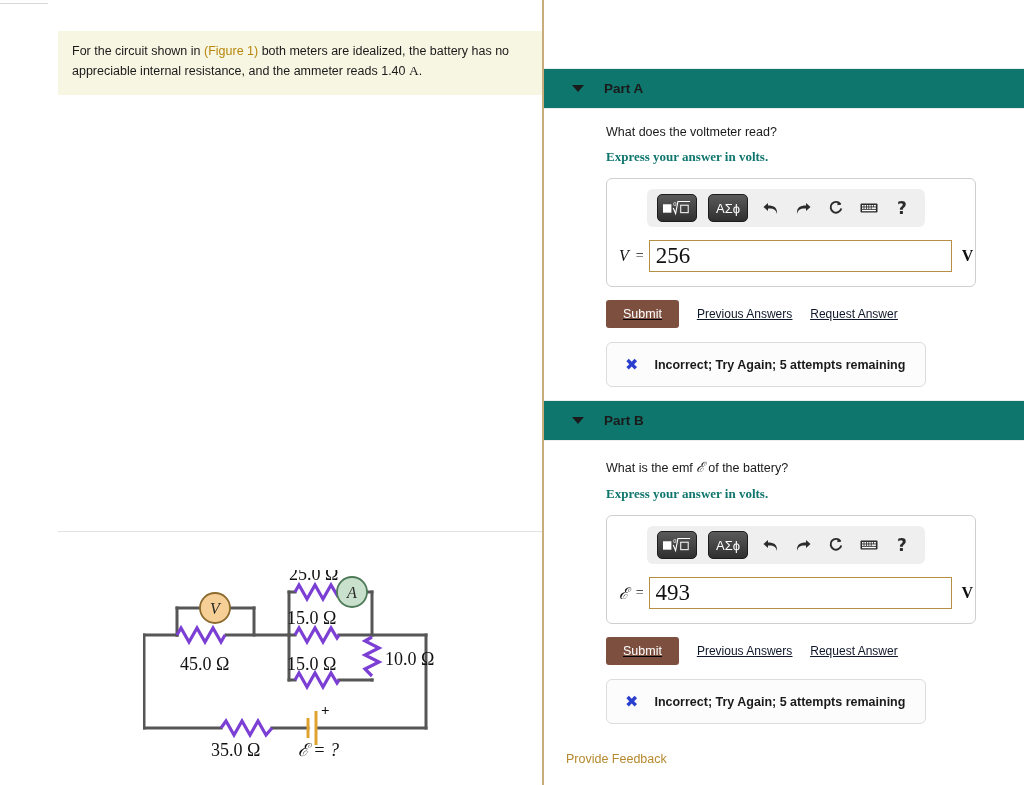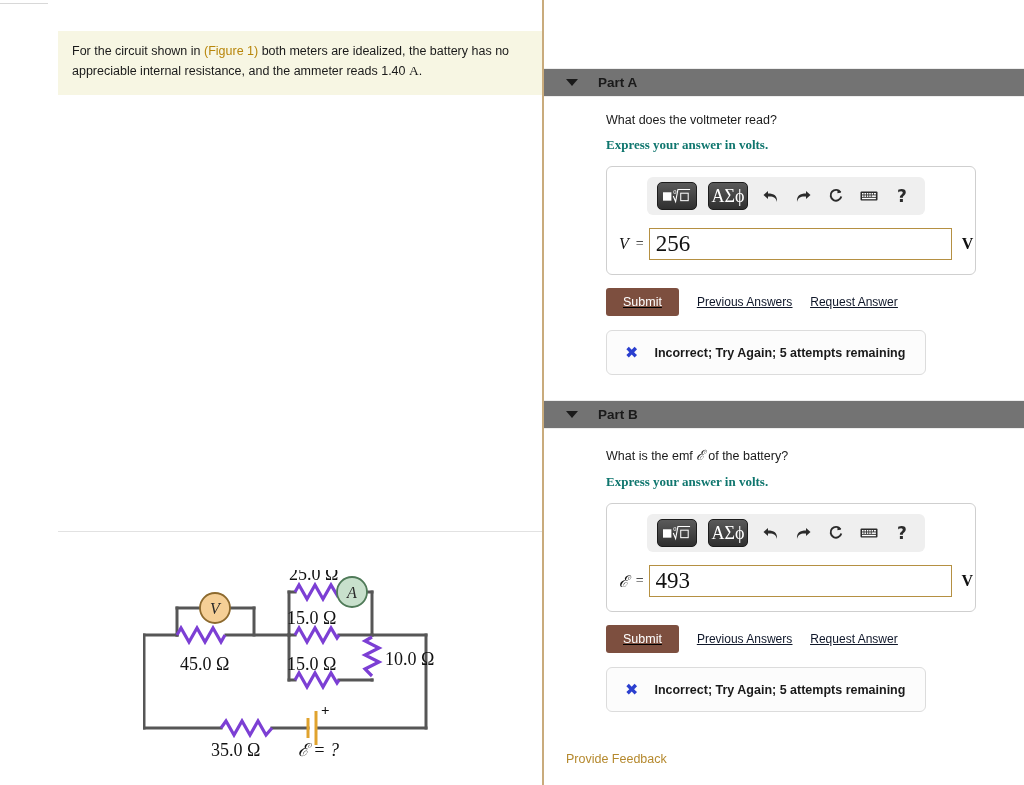--- a/index.html
+++ b/index.html
@@ -65,26 +65,26 @@
   #circuit-wrap {
     position: absolute; left: 95px; top: 570px; width: 350px; height: 190px;
   }
   
   #right-panel {
     position: absolute; left: 544px; top: 0; width: 480px; height: 785px;
     background: #fff;
   }
   .part-header {
     position: relative;
-    background: #737373;
+    background: #0f766e;
     border-top: 1px solid #ededed;
     border-bottom: 1px solid #ededed;
-    height: 29px;
+    height: 41px;
     display: flex; align-items: center;
-    padding-left: 22px;
+    padding-left: 28px;
   }
   .caret {
     width: 0; height: 0;
     border-left: 6px solid transparent;
     border-right: 6px solid transparent;
     border-top: 7px solid #1a1a1a;
     margin-right: 20px;
     cursor: pointer;
   }
   .part-label { font-size: 13.5px; font-weight: bold; color: #1a1a1a; }
@@ -118,21 +118,21 @@
     background: linear-gradient(#5a5a5a, #2f2f2f);
     border: 1px solid #1c1c1c;
     border-radius: 5px;
     height: 28px;
     display: flex; align-items: center; justify-content: center;
     color: #fff;
     cursor: pointer;
     padding: 0 5px;
   }
   .tb-dark.sqrt { width: 40px; }
-  .tb-dark.greek { width: 40px; font-family: Liberation Serif, serif; font-size: 18px; }
+  .tb-dark.greek { width: 40px; font-family: Liberation Sans, sans-serif; font-size: 13px; }
   .tb-icon {
     width: 22px; height: 24px;
     display: flex; align-items: center; justify-content: center;
     color: #2b2b2b; font-size: 16px; cursor: pointer;
     font-family: "DejaVu Sans", sans-serif;
   }
   .tb-icon.help { font-weight: bold; font-size: 17px; }
   .input-row {
     display: flex; align-items: center;
     margin-top: 13px;

